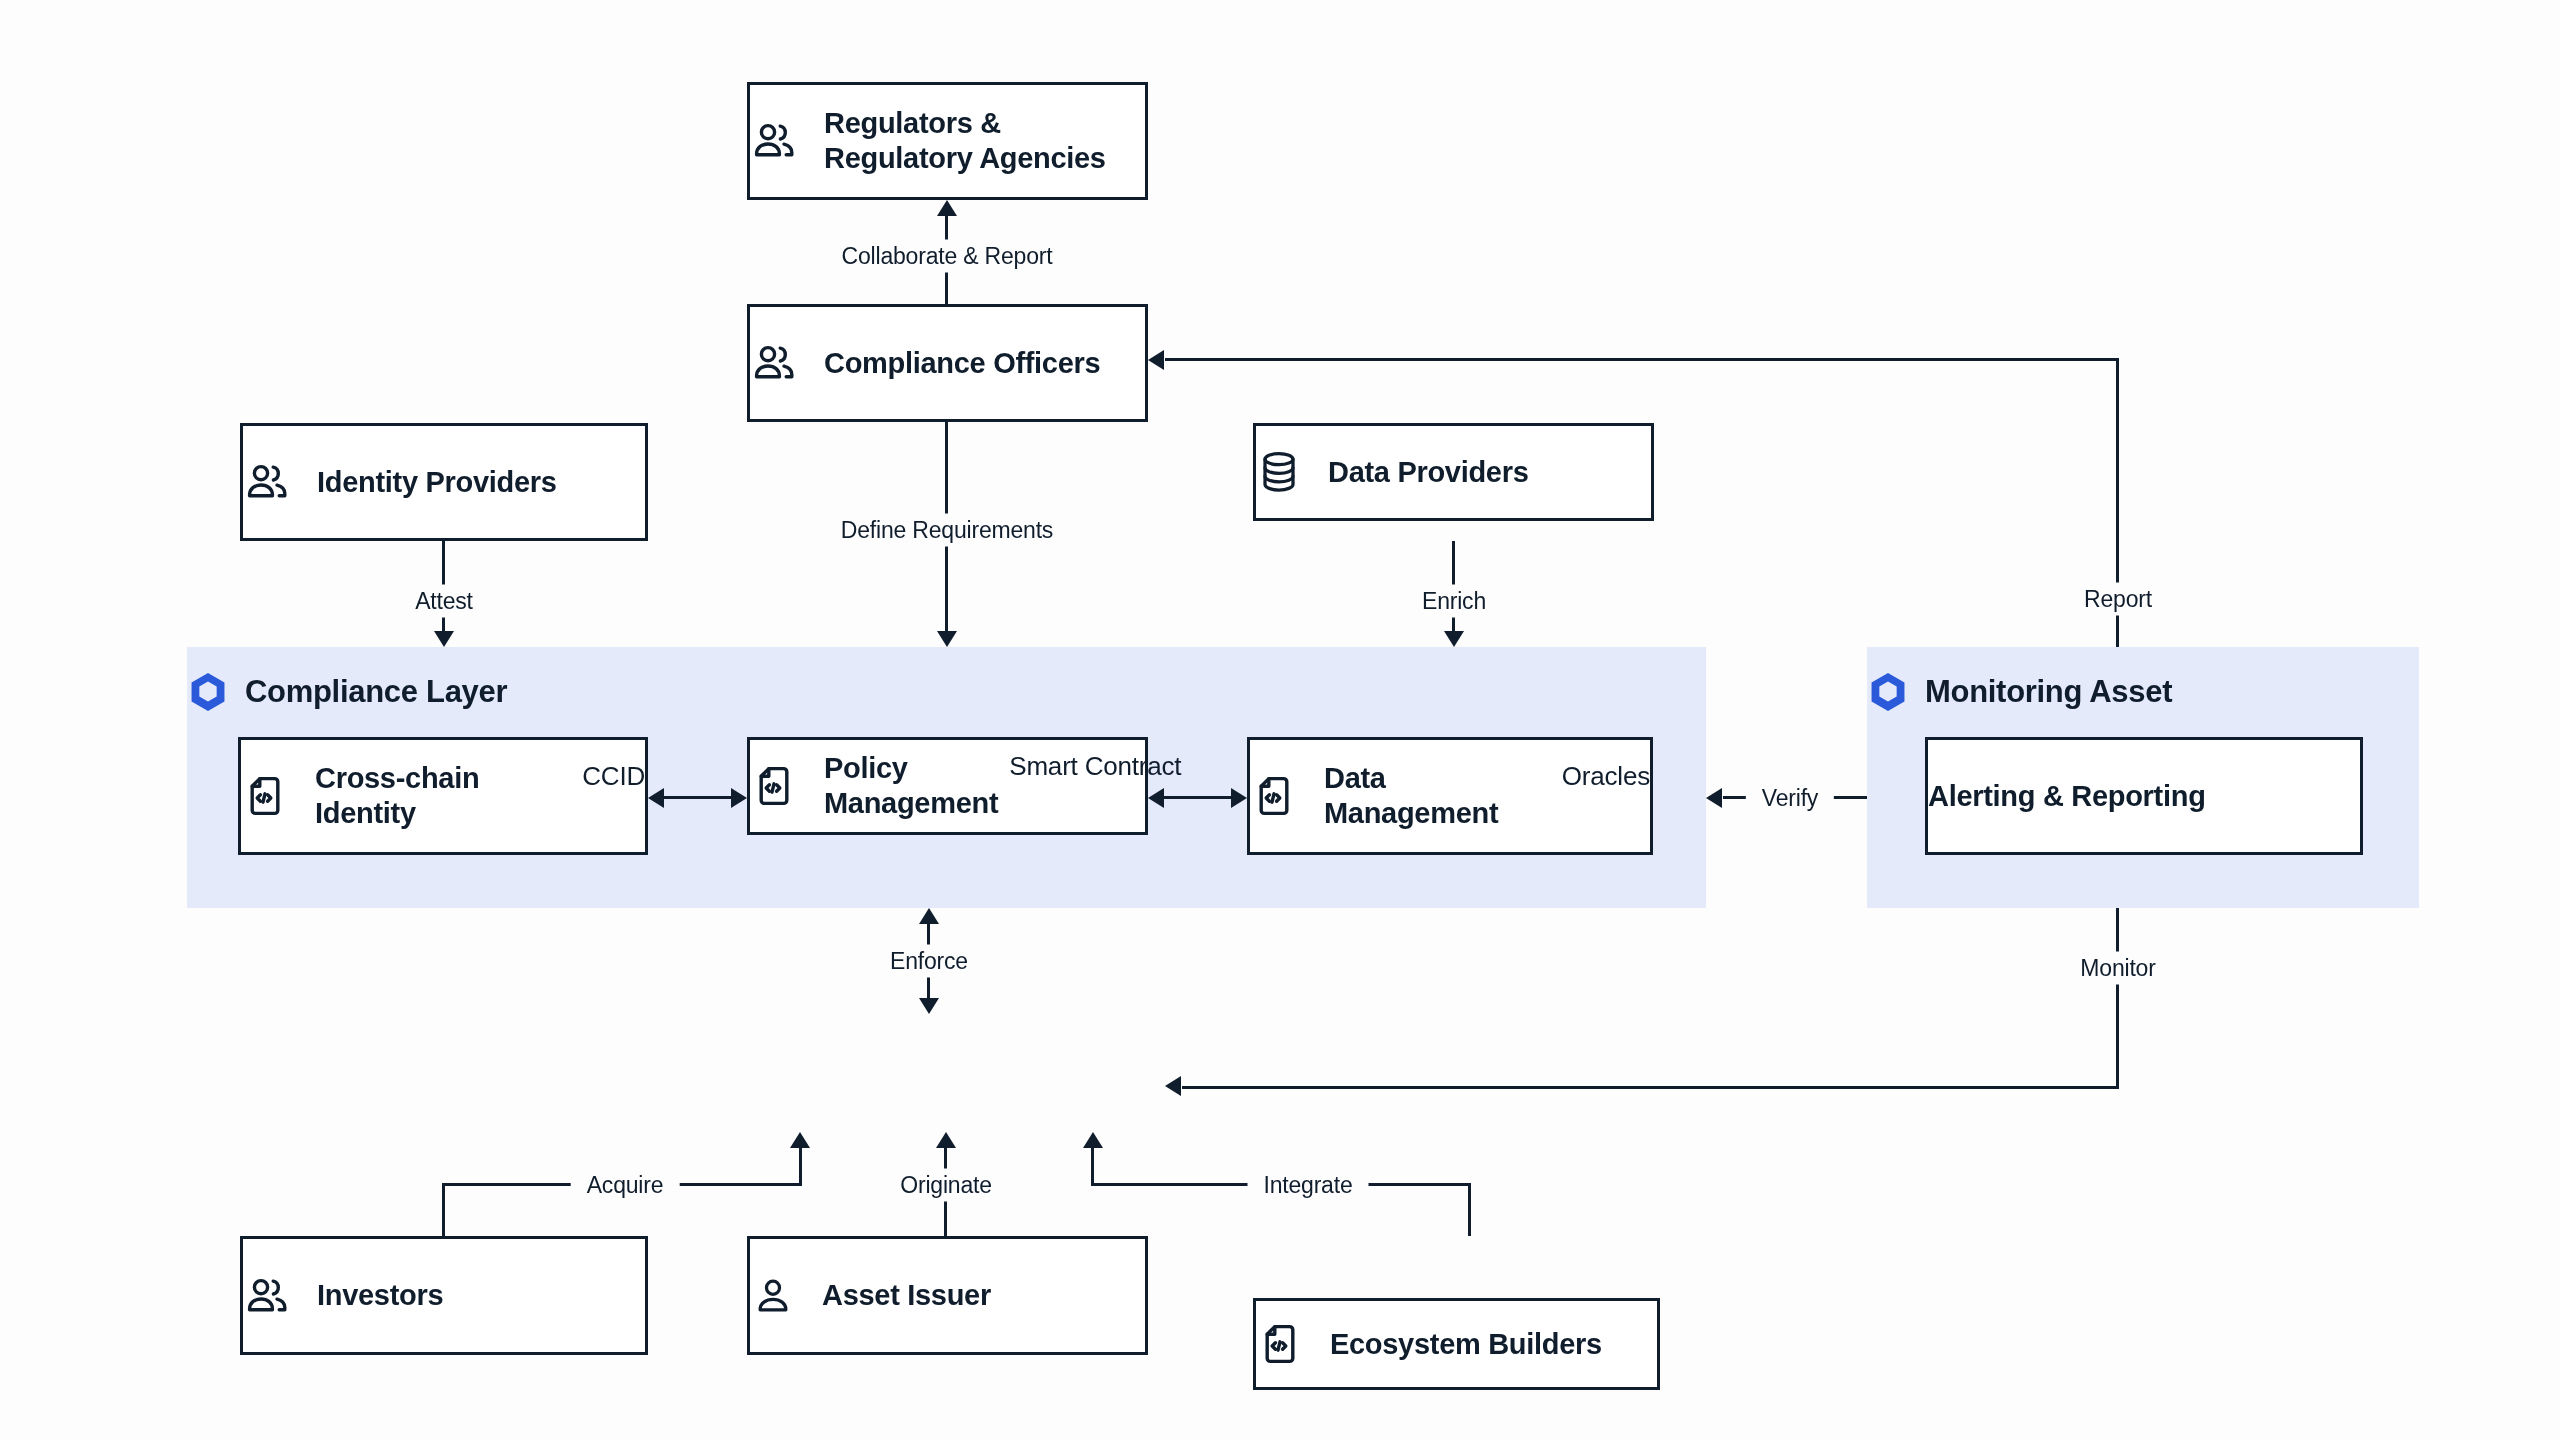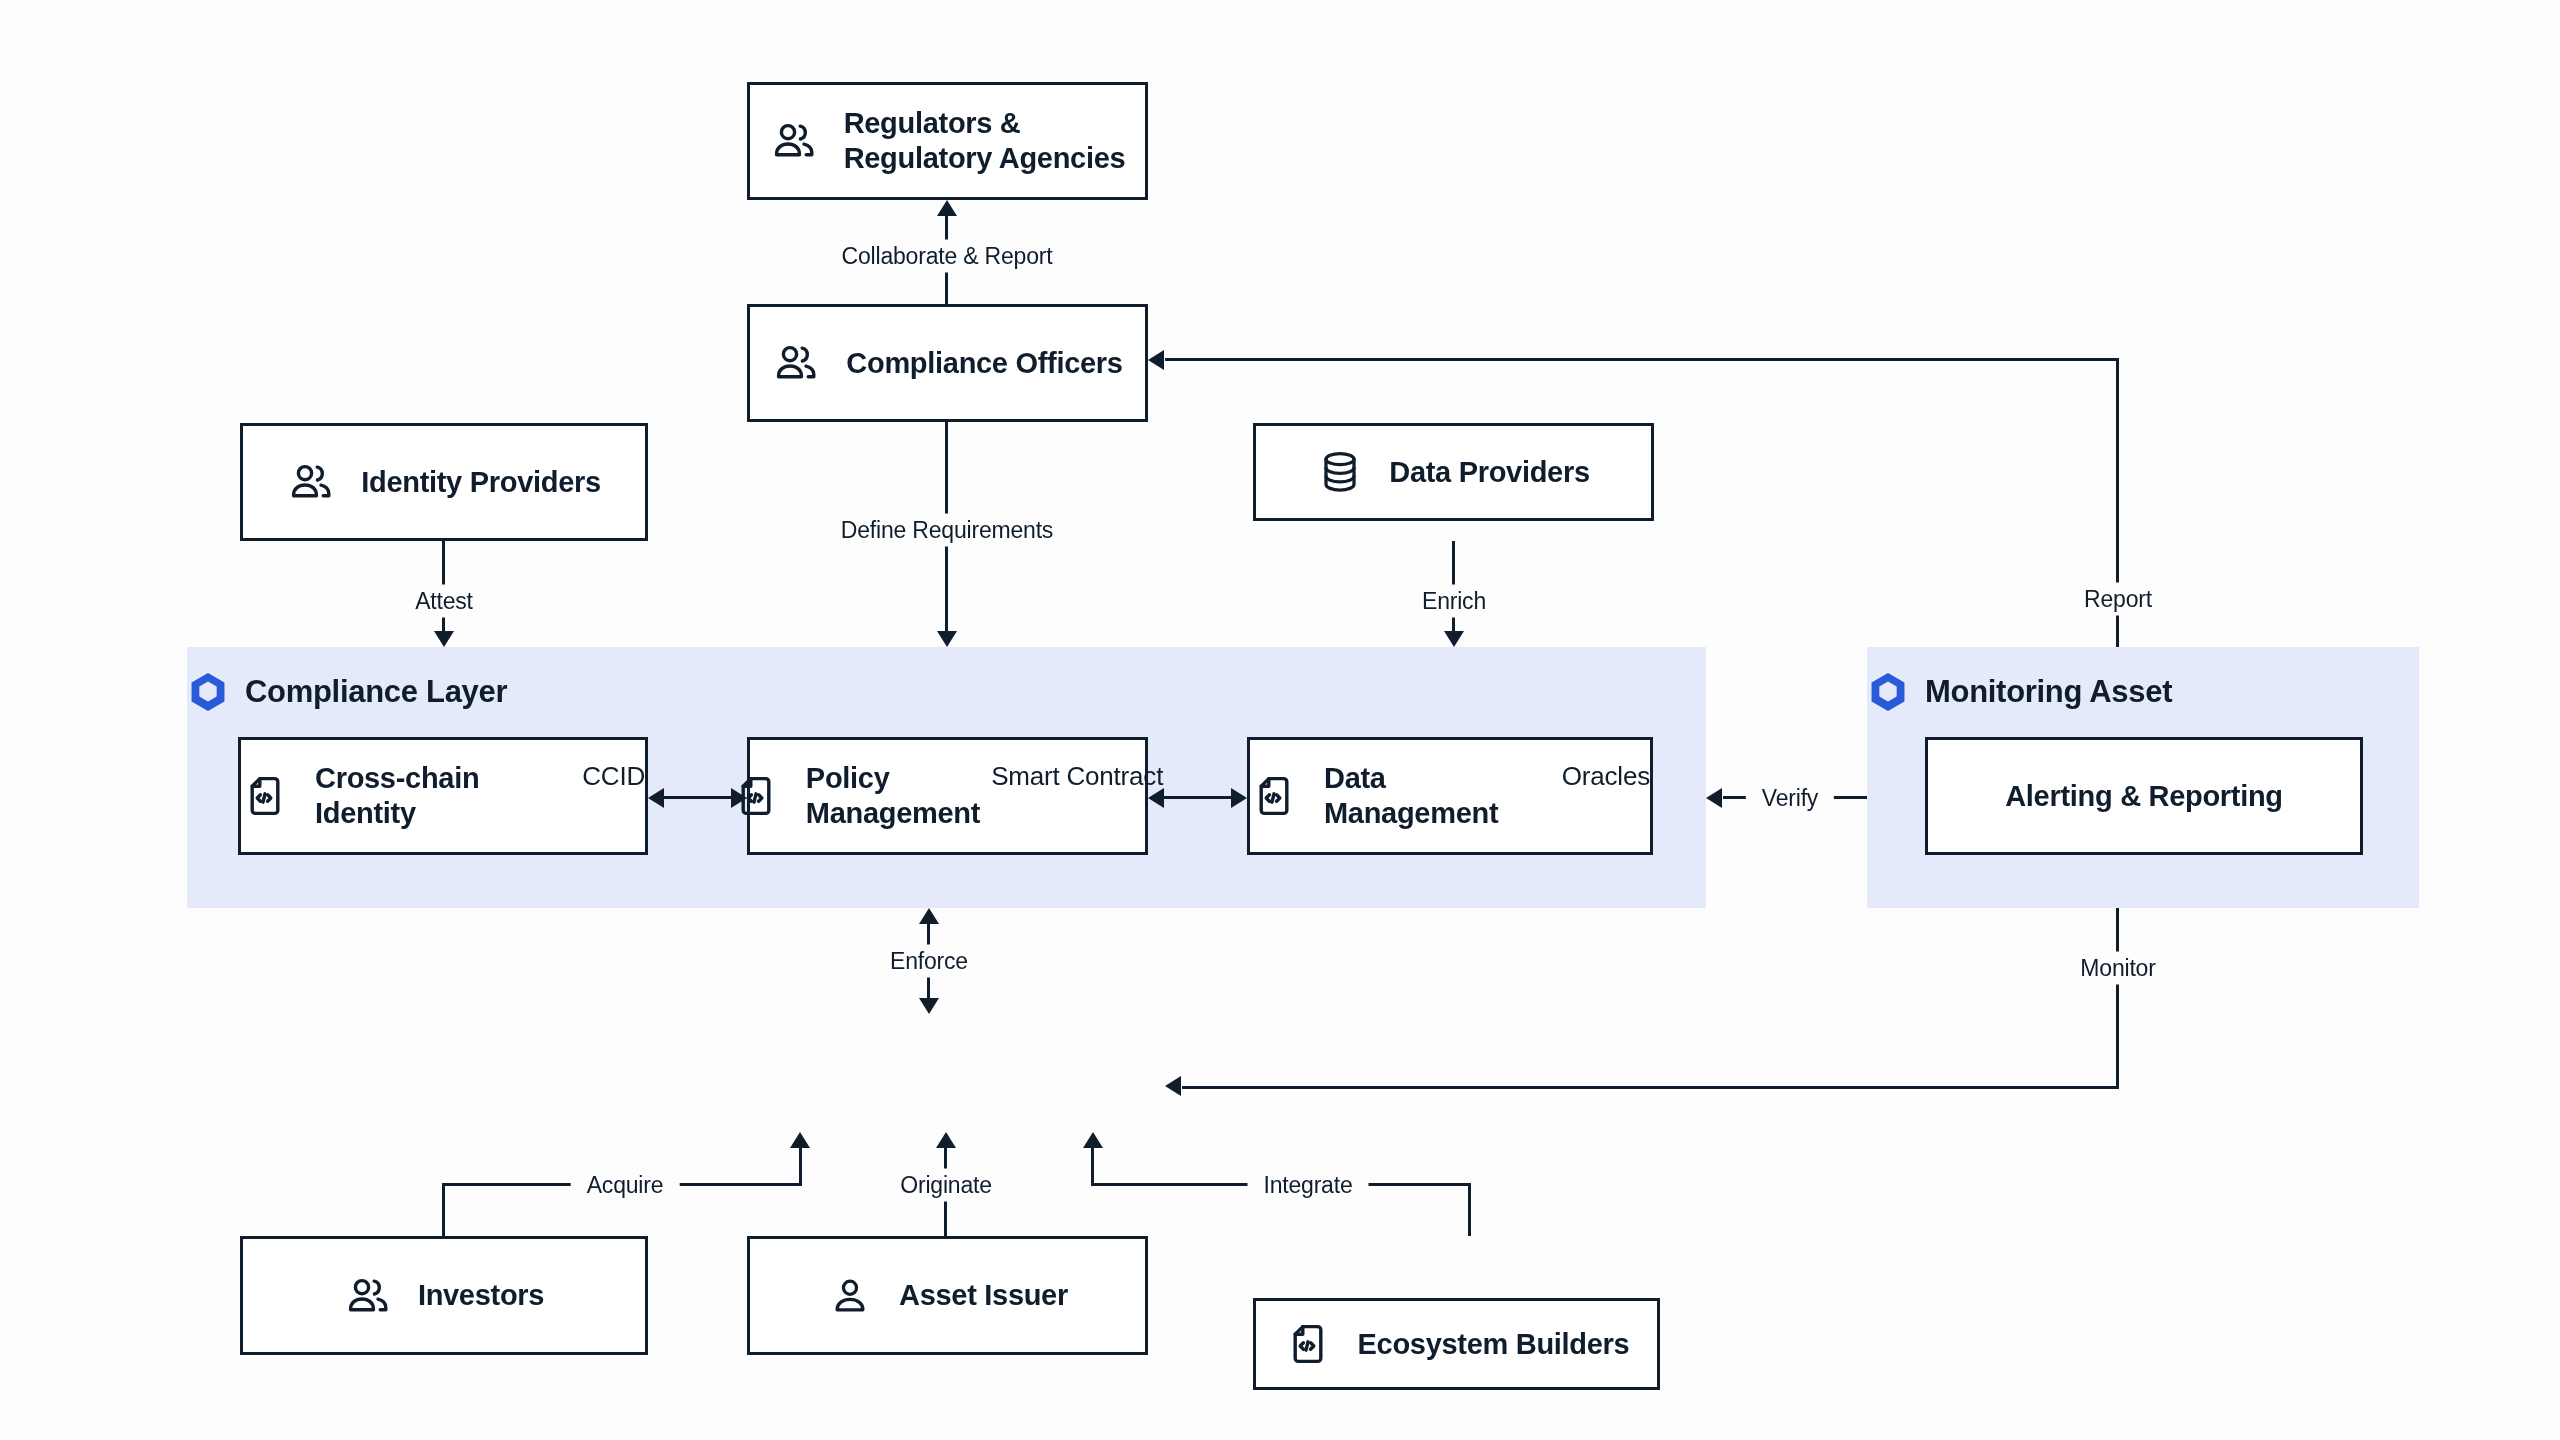--- a/index.html
+++ b/index.html
@@ -11,21 +11,21 @@
   }
   *{box-sizing:border-box;margin:0;padding:0}
   html,body{width:2560px;height:1440px;background:var(--bg);
     font-family:"Liberation Sans",sans-serif;color:var(--ink);}
   .stage{position:relative;width:2560px;height:1440px;overflow:hidden;background:var(--bg);}
   .band{position:absolute;background:var(--band);}
   .layer-head{position:absolute;display:flex;align-items:center;gap:16px;height:48px;}
   .layer-head .hex{width:42px;height:42px;flex:0 0 auto;}
   .layer-head .lbl{font-size:31px;font-weight:700;letter-spacing:-0.3px;white-space:nowrap;}
   .box{position:absolute;background:var(--boxfill);border:3px solid var(--ink);
-    display:flex;align-items:center;justify-content:center;gap:26px;}
+    display:flex;align-items:center;justify-content:flex-start;gap:26px;}
   .box .icon{flex:0 0 auto;display:flex;align-items:center;}
   .box .ttl{font-size:29px;font-weight:700;letter-spacing:-0.3px;line-height:1.2;white-space:pre-line;}
   .box .col{display:flex;flex-direction:row;align-items:flex-start;gap:11px;}
   .box .sub{font-size:26px;font-weight:400;letter-spacing:-0.2px;white-space:nowrap;}
   .vline,.hline{position:absolute;background:var(--ink);}
   .vline{width:3px;}
   .hline{height:3px;}
   .ah{position:absolute;background:var(--ink);}
   .ah.up{width:20px;height:16px;clip-path:polygon(50% 0,100% 100%,0 100%);}
   .ah.down{width:20px;height:16px;clip-path:polygon(0 0,100% 0,50% 100%);}
@@ -128,21 +128,21 @@
       <svg class="ic" width="48" height="48" viewBox="0 0 24 24">
           <use href="#ic-filecode"></use>
         </svg>
       </span>
     <span class="col">
       <span class="ttl">Cross-chain Identity</span>
       <span class="sub">CCID</span>
     </span>
   </div>
 
-  <div class="box" style="left:747px;top:737px;width:401px;height:118px">
+  <div class="box" style="left:747px;top:737px;width:401px;height:98px">
     <span class="icon">
       <svg class="ic" width="48" height="48" viewBox="0 0 24 24">
           <use href="#ic-filecode"></use>
         </svg>
       </span>
     <span class="col">
       <span class="ttl">Policy Management</span>
       <span class="sub">Smart Contract</span>
     </span>
   </div>

